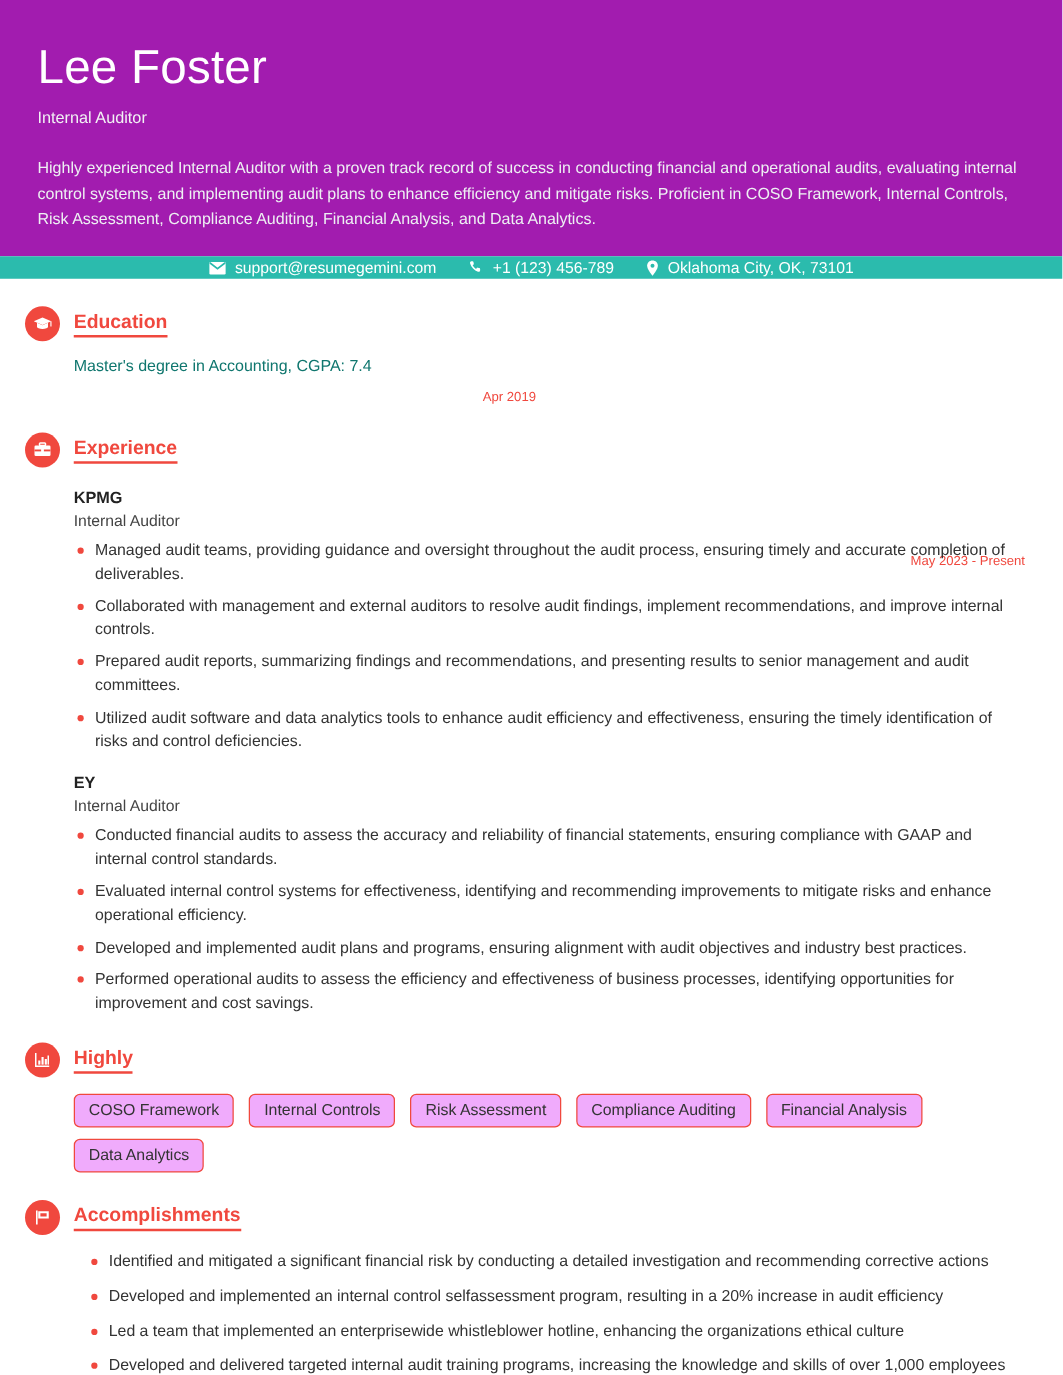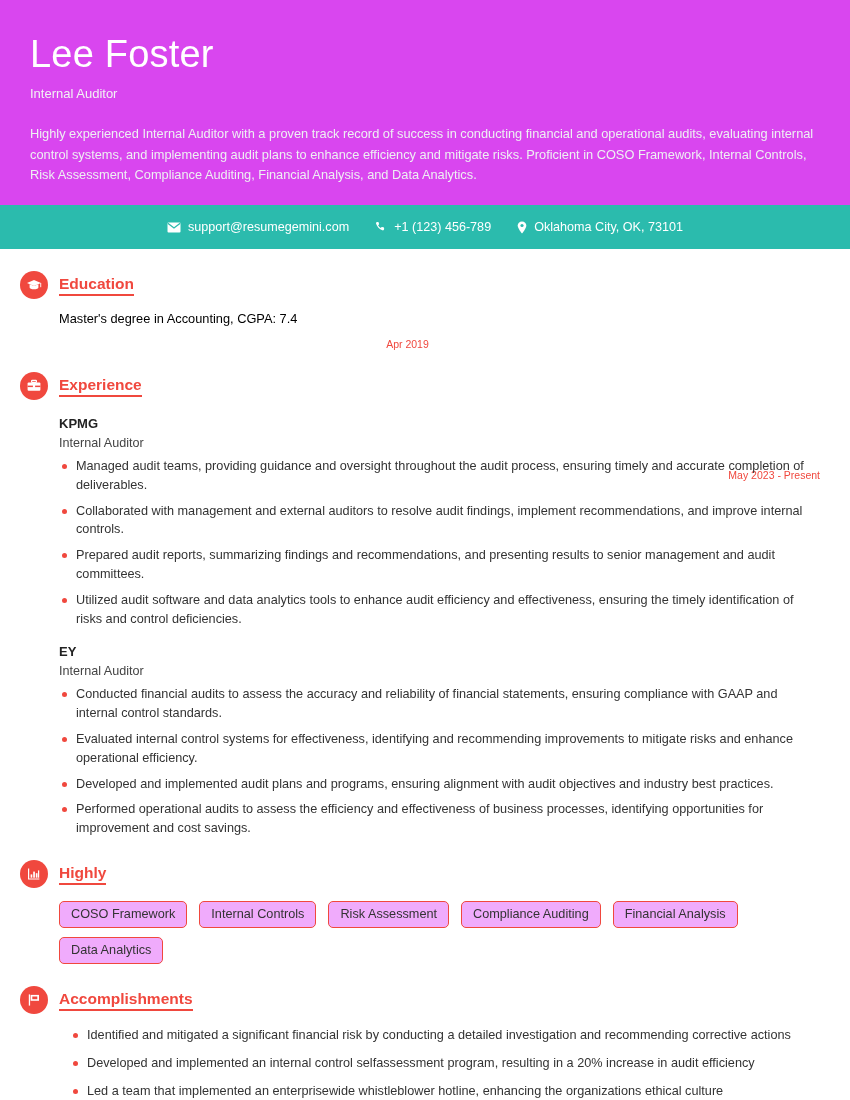--- a/index.html
+++ b/index.html
@@ -11,21 +11,21 @@
   body {
     width: 850px;
     height: 1100px;
     overflow: hidden;
     font-family: "Liberation Sans", sans-serif;
     color: #333333;
   }
 
   
   .header {
-    background: #d946ef;
+    background: #a21caf;
     color: #ffffff;
     padding: 30px 30px 22px 30px;
     height: 205px;
   }
   .name {
     font-size: 38px;
     font-weight: 400;
     line-height: 1.0;
     letter-spacing: 0.2px;
     margin: 5px 0 0 0;
@@ -41,21 +41,21 @@
     font-size: 12.8px;
     line-height: 1.62;
     margin-top: 23px;
     color: #eef0f3;
     max-width: 795px;
   }
 
   
   .contact-bar {
     background: #2bbbad;
-    height: 44px;
+    height: 18px;
     display: flex;
     align-items: center;
     justify-content: center;
     gap: 26px;
     color: #ffffff;
     font-size: 12.6px;
   }
   .contact-item {
     display: flex;
     align-items: center;
@@ -94,21 +94,21 @@
     font-size: 15.5px;
     color: #f0483e;
     font-weight: 700;
     padding-bottom: 1px;
     border-bottom: 2px solid #f0483e;
     line-height: 1.25;
   }
 
   
   .edu-block { margin-top: 12px; padding-left: 39px; }
-  .edu-degree { font-size: 12.8px; color: #000000; }
+  .edu-degree { font-size: 12.8px; color: #0f766e; }
   .edu-date {
     text-align: center;
     color: #f0483e;
     font-size: 10.5px;
     margin-top: 12px;
     padding-right: 25px;
   }
 
   
   .exp-entry { padding-left: 39px; position: relative; }

